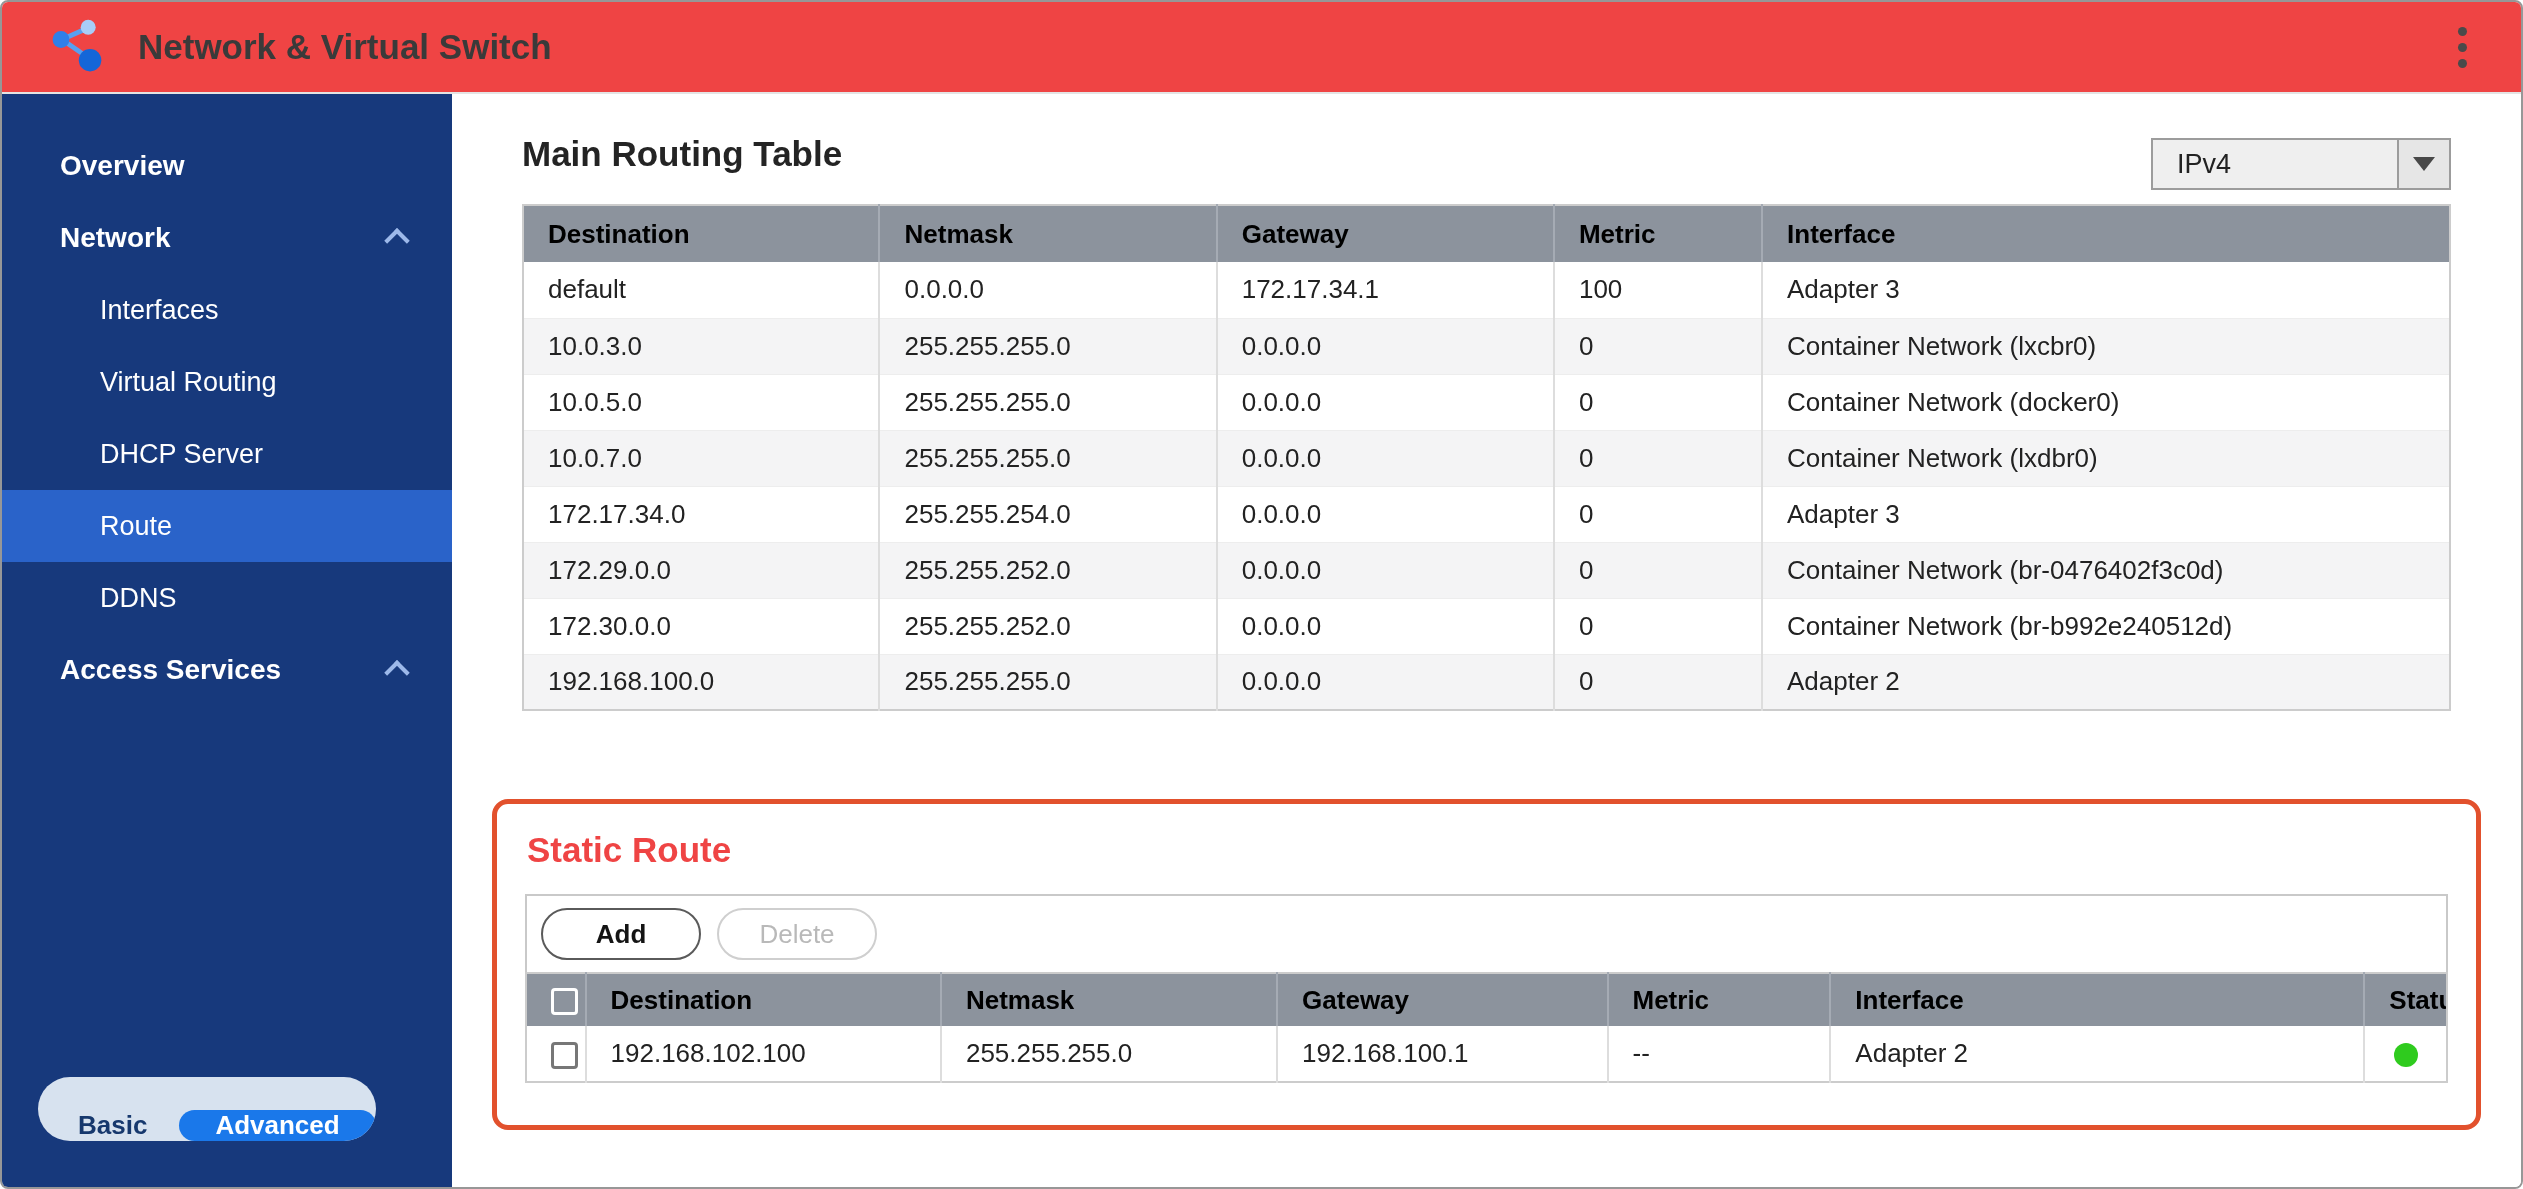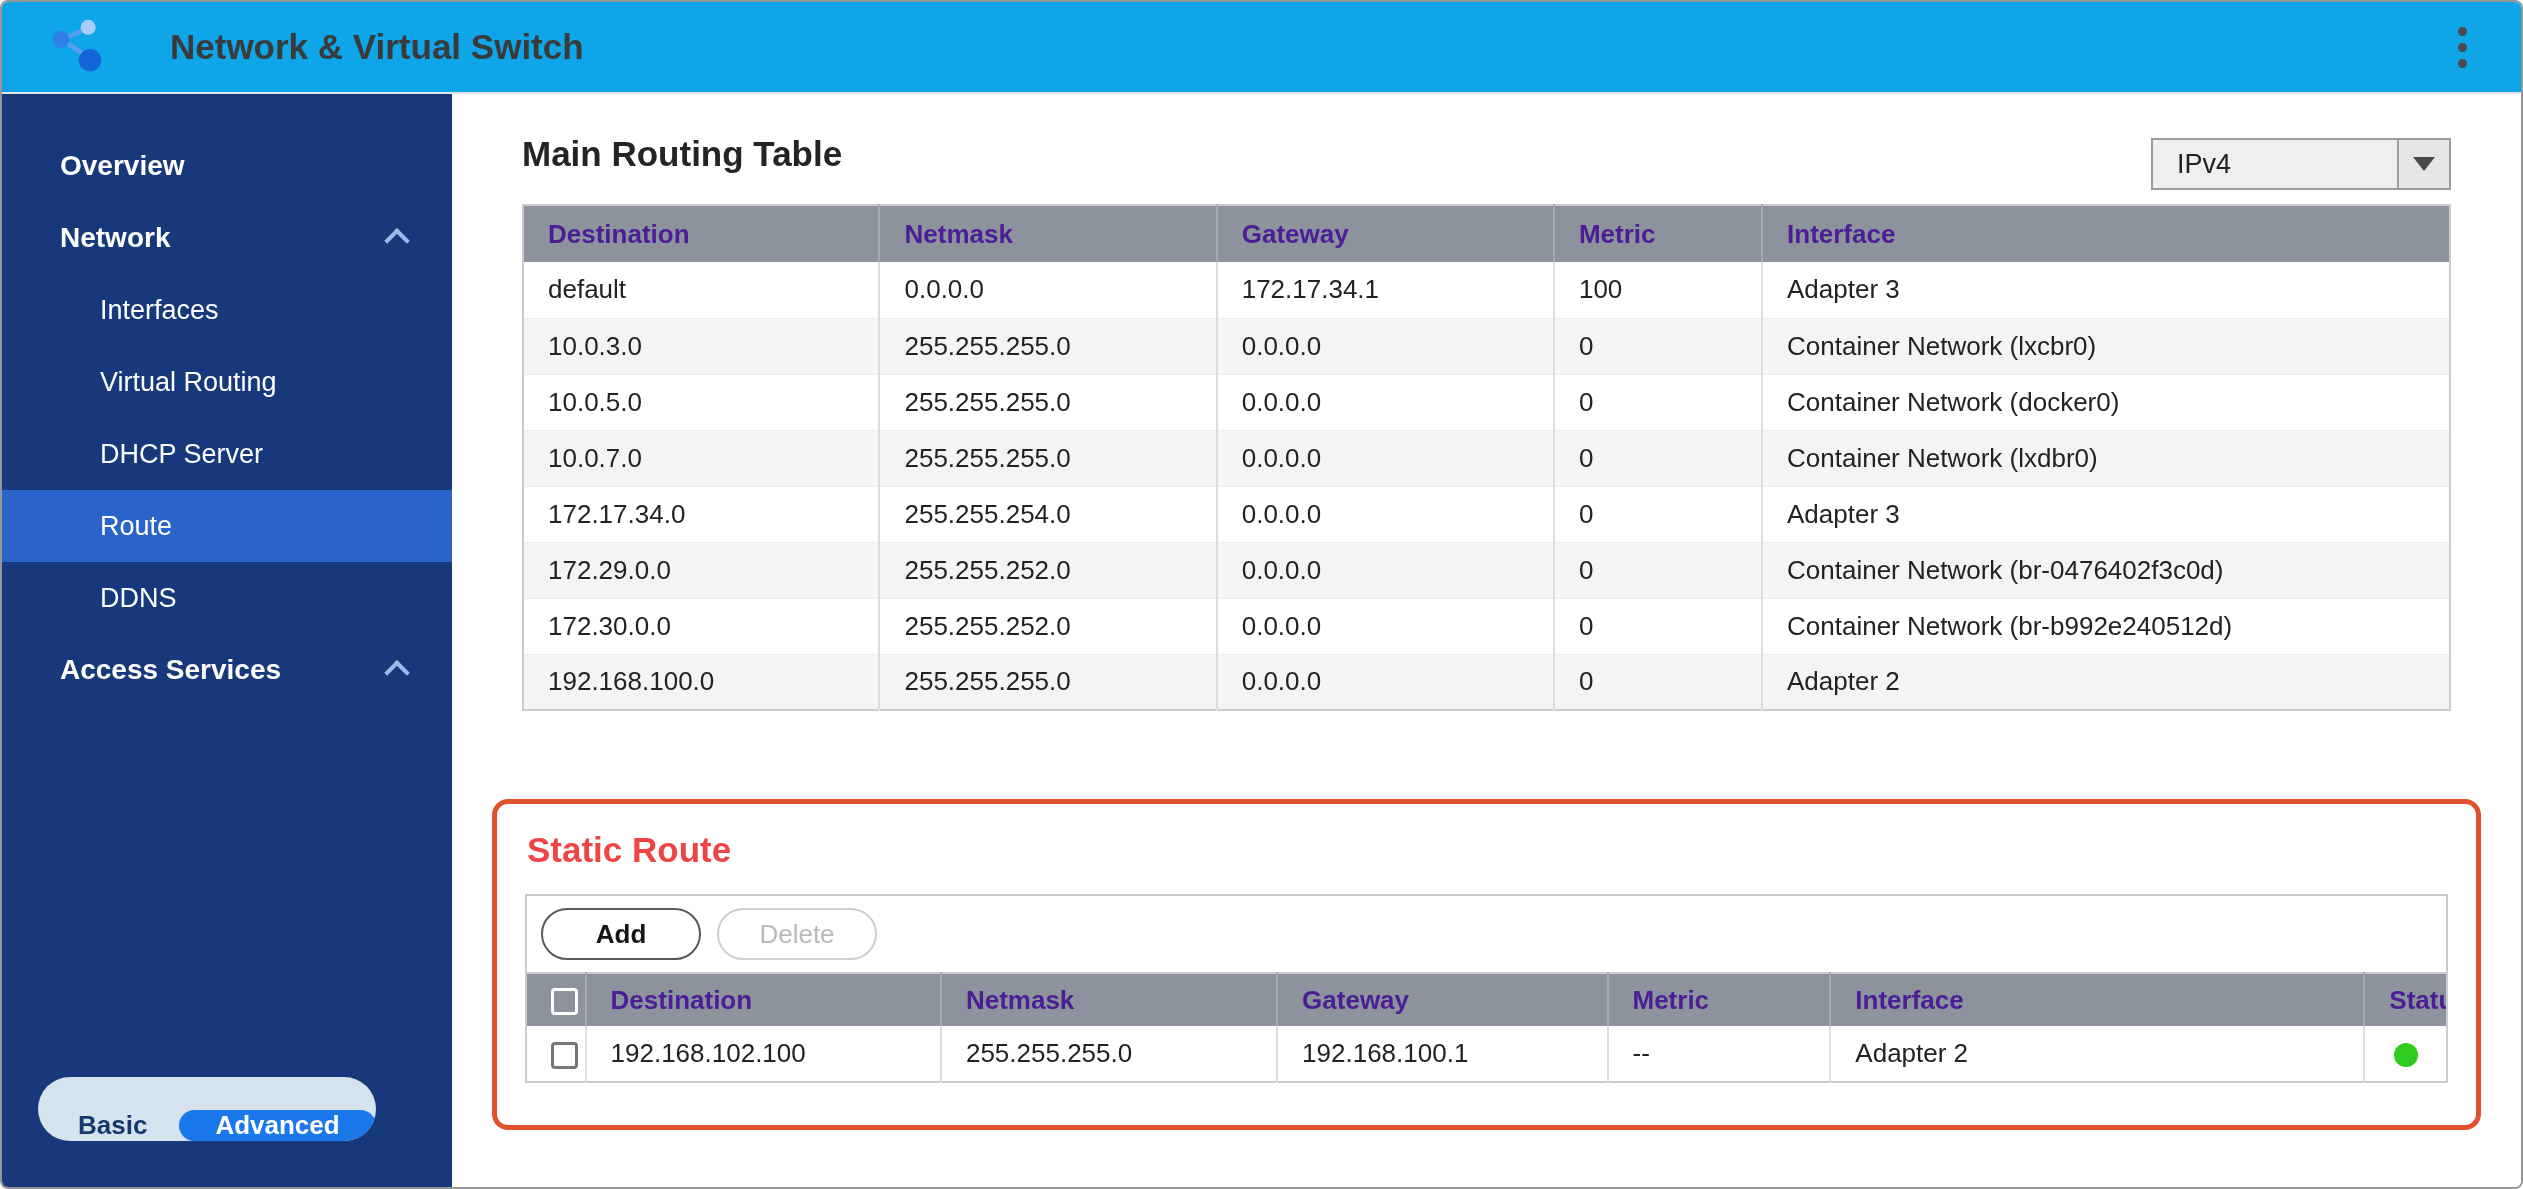--- a/index.html
+++ b/index.html
@@ -1,20 +1,20 @@
 <!DOCTYPE html>
 <html><head>
 <meta charset="utf-8">
 <style>
   * { margin:0; padding:0; box-sizing:border-box; }
   html,body { width:2523px; height:1189px; background:#fff; font-family:"Liberation Sans", sans-serif; }
   .app { width:2523px; height:1189px; border:2px solid #979797; border-radius:8px; overflow:hidden; display:flex; flex-direction:column; background:#fff; }
 
   
-  .topbar { height:92px; flex:none; display:flex; align-items:center; padding:0 46px 0 44px; border-bottom:2px solid #e4e4e4; background:#0ea5e9;gap:32px; }
+  .topbar { height:92px; flex:none; display:flex; align-items:center; padding:0 46px 0 44px; border-bottom:2px solid #e4e4e4; background:#ef4444; }
   .logo { width:60px; height:60px; flex:none; }
   .top-title { font-size:35px; font-weight:bold; color:#3a3a3a; margin-left:32px; }
   .kebab { margin-left:auto; display:flex; flex-direction:column; gap:7px; padding:8px; cursor:pointer; }
   .kebab i { width:9px; height:9px; border-radius:50%; background:#4a4a4a; display:block; }
 
   
   .bodyrow { flex:1; display:flex; min-height:0; }
 
   
   .sidebar { width:450px; flex:none; background:#17397c; position:relative; padding-top:36px; }
@@ -28,21 +28,21 @@
 
   
   .main { flex:1; background:#fff; position:relative; padding:40px 70px 0 70px; overflow:hidden; }
   .section-title { font-size:35px; font-weight:bold; color:#242424; }
   .ipv4-select { position:absolute; top:44px; right:70px; width:300px; height:52px; border:2px solid #9c9c9c; background:#efefef; display:flex; cursor:pointer; }
   .ipv4-value { flex:1; font-size:27px; color:#222; display:flex; align-items:center; padding-left:24px; }
   .ipv4-arrow-btn { width:52px; border-left:2px solid #9c9c9c; display:flex; align-items:center; justify-content:center; background:#e6e6e6; }
   .arrow-down { width:0; height:0; border-left:11px solid transparent; border-right:11px solid transparent; border-top:14px solid #484848; }
 
   table.data-table { width:100%; border-collapse:collapse; table-layout:fixed; border:2px solid #cccccc; margin-top:30px; }
-  table.data-table th { background:#8c939d; color:#4c1d95; font-size:26px; font-weight:bold; text-align:left; padding:0 24px; height:57px; border-right:2px solid #a5abb4; overflow:hidden; white-space:nowrap; }
+  table.data-table th { background:#8c939d; color:#000000; font-size:26px; font-weight:bold; text-align:left; padding:0 24px; height:57px; border-right:2px solid #a5abb4; overflow:hidden; white-space:nowrap; }
   table.data-table th:last-child { border-right:none; }
   table.data-table td { font-size:26px; color:#222; padding:0 24px; height:56px; background:#fff; border-right:2px solid #dddddd; border-bottom:1px solid #ededed; overflow:hidden; white-space:nowrap; }
   table.data-table td:last-child { border-right:none; }
   table.data-table tr.alt td { background:#f4f4f5; }
   .center { text-align:center !important; }
 
   
   .static-annotation { margin:88px -30px 0 -30px; border:5px solid #e2512d; border-radius:16px; padding:10px 28px 42px 28px; }
   .static-title { font-size:35px; font-weight:bold; color:#ef4444; margin:16px 0 24px 2px; }
   .toolbar { border:2px solid #c9c9c9; border-bottom:none; padding:12px 14px; display:flex; gap:16px; background:#fff; }

